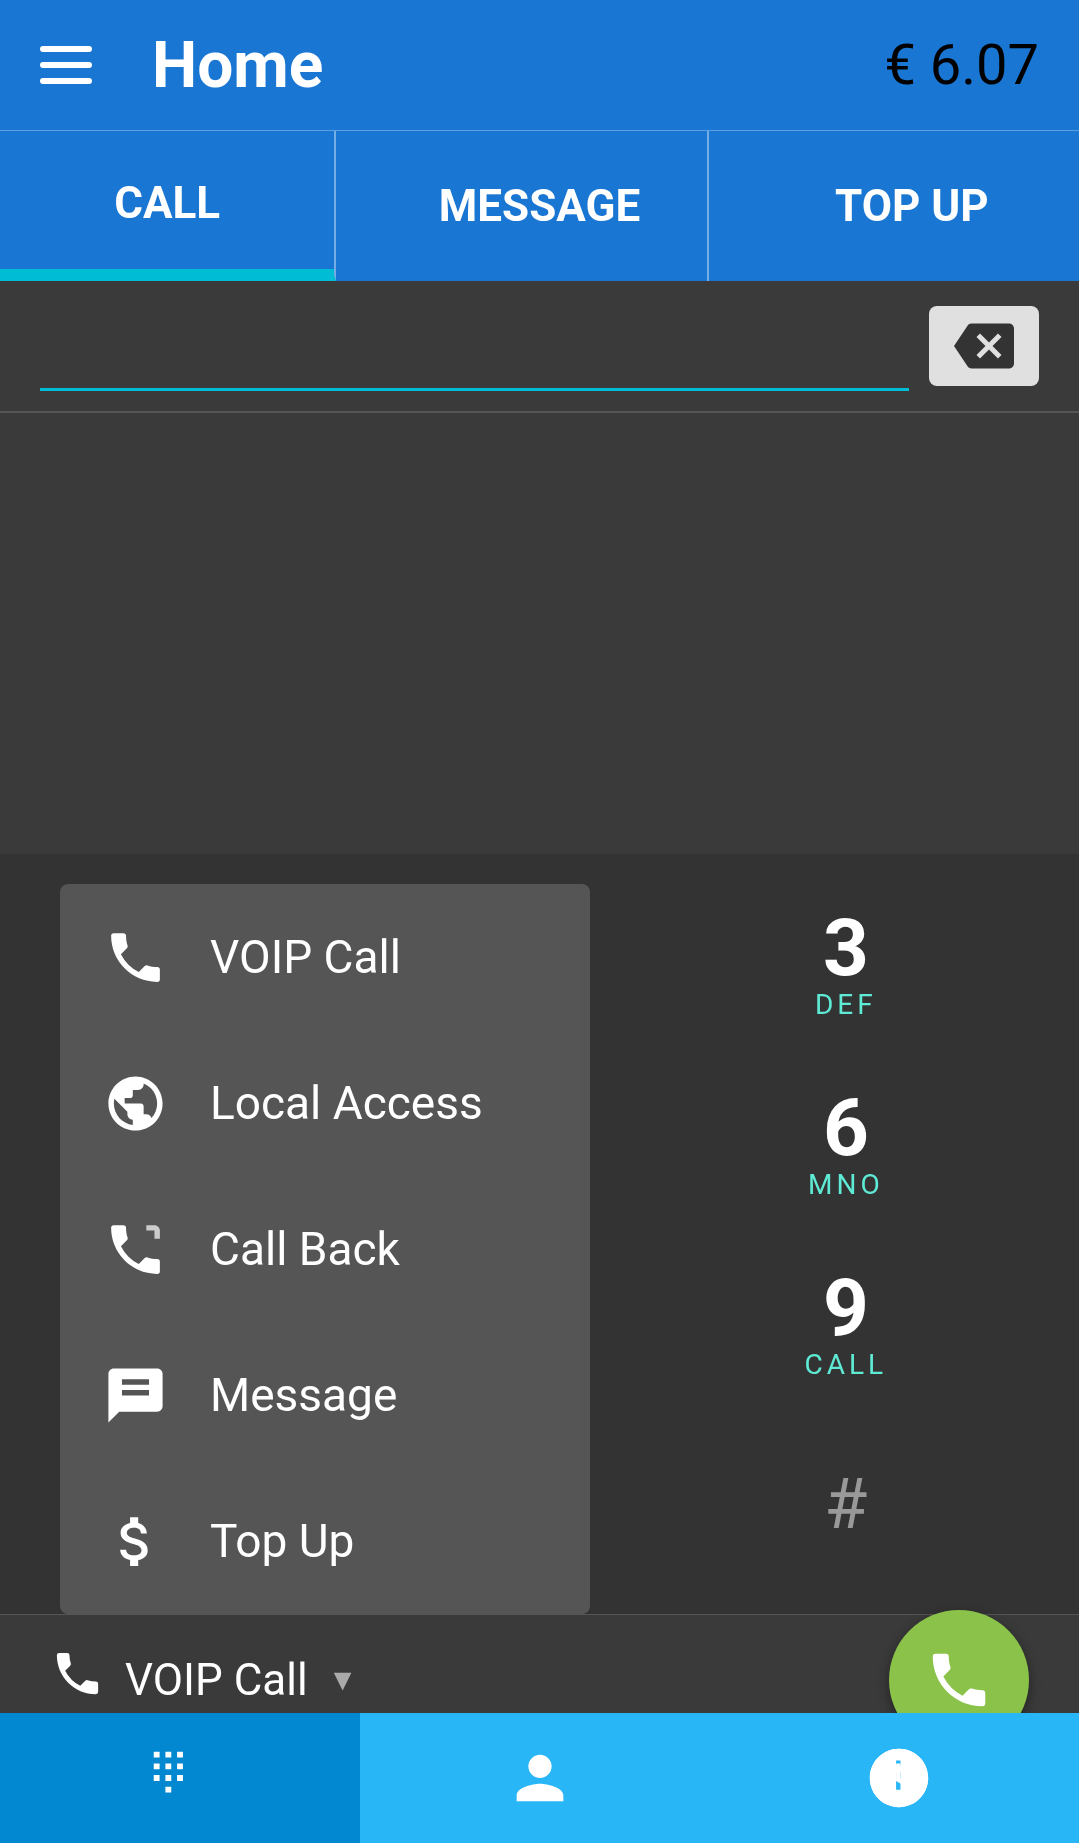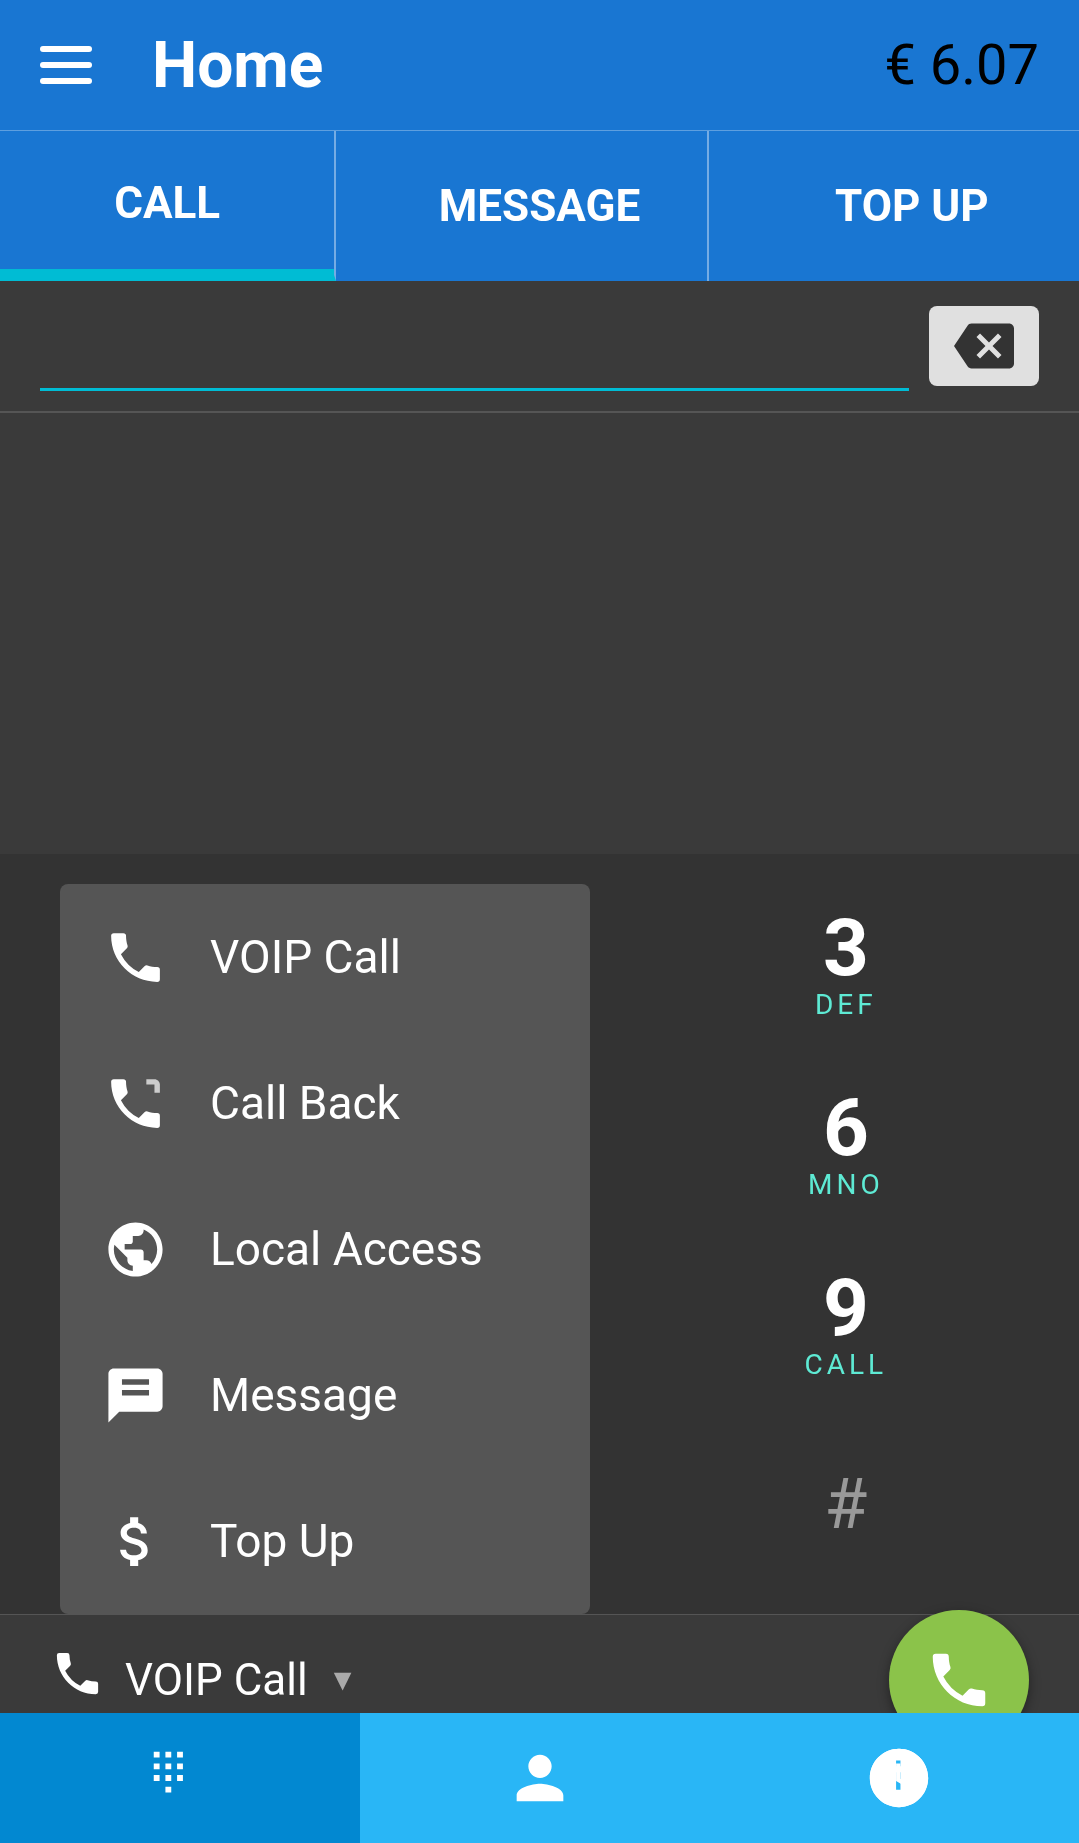--- a/index.html
+++ b/index.html
@@ -385,34 +385,34 @@
         <svg viewBox="0 0 24 24">
             <path d="M6.62 10.79a15.05 15.05 0 006.59 6.59l2.2-2.2a1 1 0 011.01-.24c1.12.37 2.32.57 3.58.57a1 1 0 011 1V20a1 1 0 01-1 1C10.61 21 3 13.39 3 4a1 1 0 011-1h3.5a1 1 0 011 1c0 1.26.2 2.46.57 3.58a1 1 0 01-.25 1.01l-2.2 2.2z"></path>
           </svg>
       </div>
       <span>VOIP Call</span>
     </div>
 
     <div class="dropdown-item">
       <div class="dropdown-item-icon">
         <svg viewBox="0 0 24 24">
-            <path d="M6.62 10.79a15.05 15.05 0 006.59 6.59l2.2-2.2a1 1 0 011.01-.24c1.12.37 2.32.57 3.58.57a1 1 0 011 1V20a1 1 0 01-1 1C10.61 21 3 13.39 3 4a1 1 0 011-1h3.5a1 1 0 011 1c0 1.26.2 2.46.57 3.58a1 1 0 01-.25 1.01l-2.2 2.2z"></path>
-            <path d="M19 3h-3v2h3v3h2V5c0-1.1-.9-2-2-2z" opacity="0.7"></path>
-          </svg>
-      </div>
-      <span>Call Back</span>
+            <path d="M12 2C6.48 2 2 6.48 2 12s4.48 10 10 10 10-4.48 10-10S17.52 2 12 2zm-1 17.93c-3.95-.49-7-3.85-7-7.93 0-.62.08-1.21.21-1.79L9 15v1c0 1.1.9 2 2 2v1.93zm6.9-2.54c-.26-.81-1-1.39-1.9-1.39h-1v-3c0-.55-.45-1-1-1H8v-2h2c.55 0 1-.45 1-1V7h2c1.1 0 2-.9 2-2v-.41c2.93 1.19 5 4.06 5 7.41 0 2.08-.8 3.97-2.1 5.39z"></path>
+          </svg>
+      </div>
+      <span>Local Access</span>
     </div>
 
     <div class="dropdown-item">
       <div class="dropdown-item-icon">
         <svg viewBox="0 0 24 24">
-            <path d="M12 2C6.48 2 2 6.48 2 12s4.48 10 10 10 10-4.48 10-10S17.52 2 12 2zm-1 17.93c-3.95-.49-7-3.85-7-7.93 0-.62.08-1.21.21-1.79L9 15v1c0 1.1.9 2 2 2v1.93zm6.9-2.54c-.26-.81-1-1.39-1.9-1.39h-1v-3c0-.55-.45-1-1-1H8v-2h2c.55 0 1-.45 1-1V7h2c1.1 0 2-.9 2-2v-.41c2.93 1.19 5 4.06 5 7.41 0 2.08-.8 3.97-2.1 5.39z"></path>
-          </svg>
-      </div>
-      <span>Local Access</span>
+            <path d="M6.62 10.79a15.05 15.05 0 006.59 6.59l2.2-2.2a1 1 0 011.01-.24c1.12.37 2.32.57 3.58.57a1 1 0 011 1V20a1 1 0 01-1 1C10.61 21 3 13.39 3 4a1 1 0 011-1h3.5a1 1 0 011 1c0 1.26.2 2.46.57 3.58a1 1 0 01-.25 1.01l-2.2 2.2z"></path>
+            <path d="M19 3h-3v2h3v3h2V5c0-1.1-.9-2-2-2z" opacity="0.7"></path>
+          </svg>
+      </div>
+      <span>Call Back</span>
     </div>
 
     <div class="dropdown-item">
       <div class="dropdown-item-icon">
         <svg viewBox="0 0 24 24">
             <path d="M20 2H4c-1.1 0-2 .9-2 2v18l4-4h14c1.1 0 2-.9 2-2V4c0-1.1-.9-2-2-2zm-3 10H7v-2h10v2zm0-4H7V6h10v2z"></path>
           </svg>
       </div>
       <span>Message</span>
     </div>

